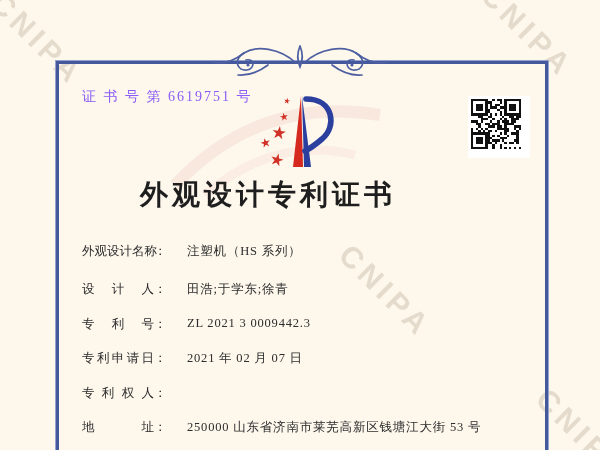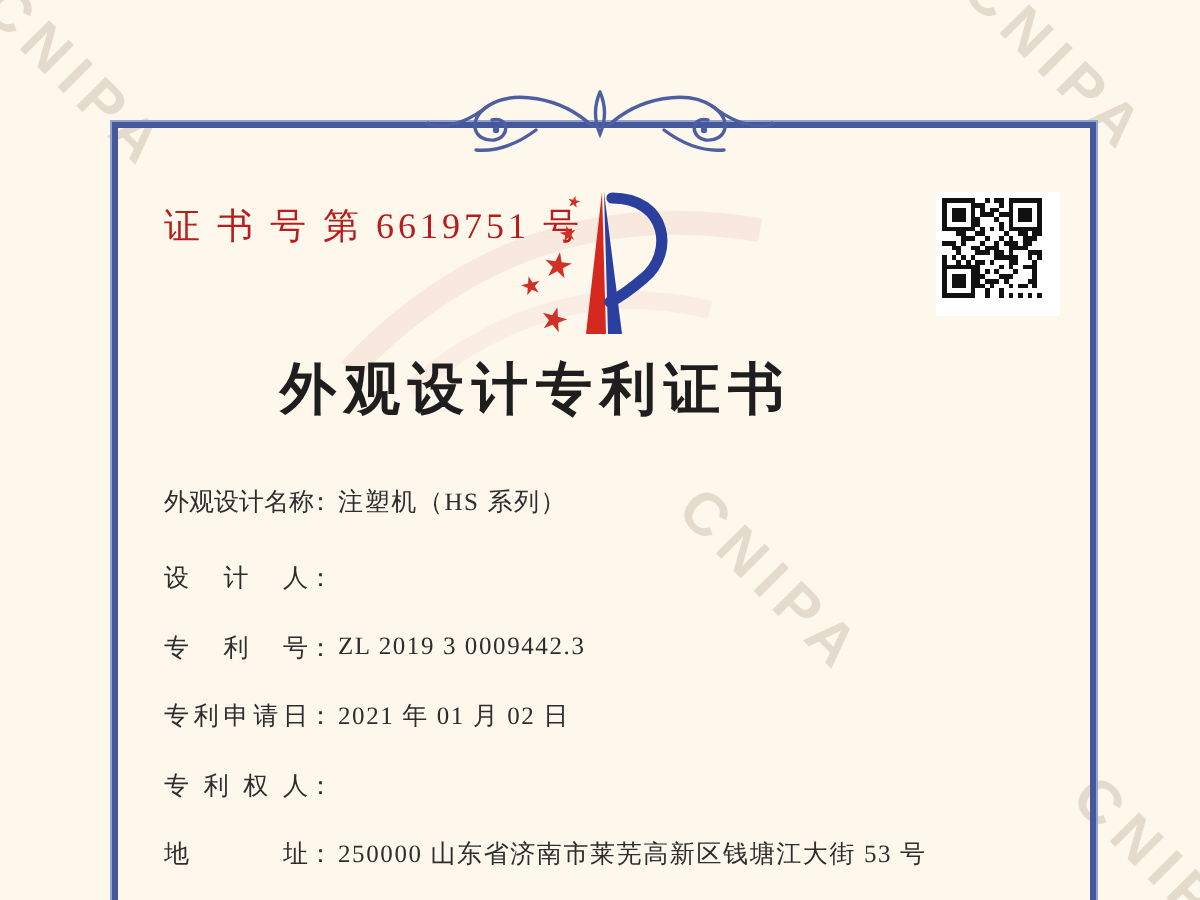--- a/index.html
+++ b/index.html
@@ -24,39 +24,39 @@
   .wm5{left:-58px;top:378px;}
   
   .ghost{position:absolute;left:165px;top:80px;pointer-events:none;}
   
   .frame{position:absolute;left:55px;top:60px;width:492px;height:420px;border:1px solid #94a3cd;}
   .frame-inner{position:absolute;inset:0;border:3px solid #46589c;}
   
   .ornament{position:absolute;left:208px;top:40px;width:184px;height:42px;}
   
   .cert-no{
-    position:absolute;left:82px;top:101px;
-    font-size:18px;letter-spacing:2px;color:#b91c1c;
+    position:absolute;left:82px;top:88px;
+    font-size:14px;letter-spacing:2px;color:#8b5cf6;
   }
   
   .emblem{position:absolute;left:250px;top:84px;width:96px;height:92px;}
   .qr-box{position:absolute;left:468px;top:96px;width:56px;height:56px;background:#fff;padding:3px;}
   
   .title{
     position:absolute;left:0;top:176px;width:536px;
     text-align:center;font-size:28px;font-weight:bold;
     letter-spacing:4px;color:#1e1e1e;
   }
   
   .fields{position:absolute;left:82px;top:243px;width:460px;font-size:12.5px;color:#2d2d2d;}
   .frow{position:absolute;left:0;display:flex;align-items:flex-start;white-space:nowrap;}
   .r0{top:0;} .r1{top:38px;} .r2{top:73px;} .r3{top:107px;} .r4{top:142px;} .r5{top:176px;}
   .flabel{width:72px;display:flex;justify-content:space-between;flex:0 0 72px;}
   .fcolon{width:13px;flex:0 0 13px;}
-  .fvalue{margin-left:2px;letter-spacing:0.8px;font-family:Liberation Serif, serif;}
+  .fvalue{margin-left:20px;letter-spacing:0.8px;font-family:Liberation Serif, serif;}
 </style>
 </head>
 <body>
 
 <div class="page">
 
   <div class="wm wm1">CNIPA</div>
   <div class="wm wm2">CNIPA</div>
   <div class="wm wm3">CNIPA</div>
   <div class="wm wm4">CNIPA</div>
@@ -358,40 +358,41 @@
         <span class="fcolon">：</span>
         <span class="fvalue">注塑机（HS 系列）</span>
     </div>
     <div class="frow r1">
       <span class="flabel">
           <span>设</span>
           <span>计</span>
           <span>人</span>
         </span>
         <span class="fcolon">：</span>
+        <span class="fvalue">田浩;于学东;徐青</span>
     </div>
     <div class="frow r2">
       <span class="flabel">
           <span>专</span>
           <span>利</span>
           <span>号</span>
         </span>
         <span class="fcolon">：</span>
-        <span class="fvalue">ZL 2019 3 0009442.3</span>
+        <span class="fvalue">ZL 2021 3 0009442.3</span>
     </div>
     <div class="frow r3">
       <span class="flabel">
           <span>专</span>
           <span>利</span>
           <span>申</span>
           <span>请</span>
           <span>日</span>
         </span>
         <span class="fcolon">：</span>
-        <span class="fvalue">2021 年 01 月 02 日</span>
+        <span class="fvalue">2021 年 02 月 07 日</span>
     </div>
     <div class="frow r4">
       <span class="flabel">
           <span>专</span>
           <span>利</span>
           <span>权</span>
           <span>人</span>
         </span>
         <span class="fcolon">：</span>
     </div>

